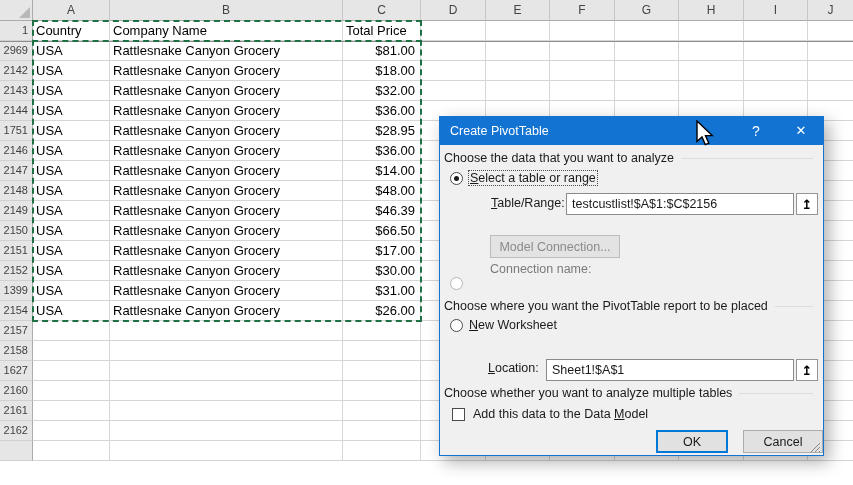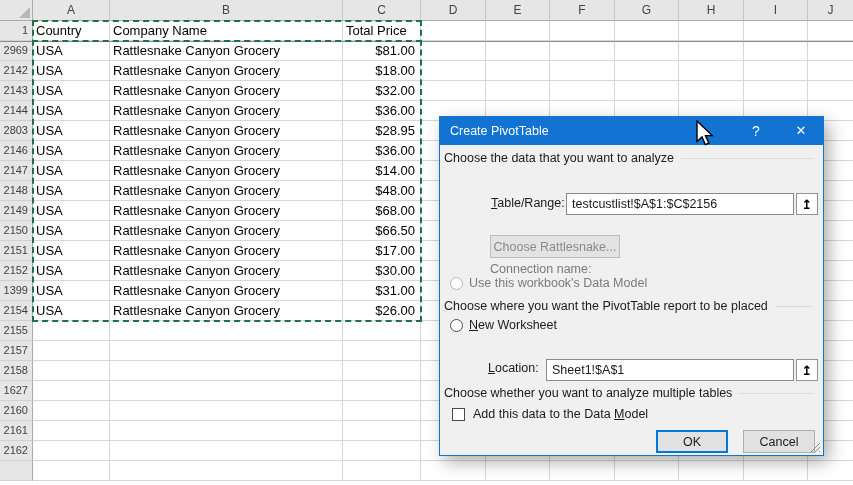--- a/index.html
+++ b/index.html
@@ -115,21 +115,21 @@
   #conn-name { top: 145px; left: 50px; }
   #r3 { top: 158px; }
   #s2 { top: 182px; }
   #r4 { top: 200px; }  #r5 { top: 222px; }
   #loc-label { top: 244px; left: 48px; }
   #loc-input { top: 242px; left: 106px; width: 248px; }
   #loc-btn { top: 242px; left: 356px; }
   #s3 { top: 269px; }
   #cb-row { top: 289px; left: 12px; }
   #ok-btn { top: 313px; left: 216px; width: 72px; }
-  #cancel-btn { top: 313px; left: 303px; width: 72px; }
+  #cancel-btn { top: 313px; left: 303px; width: 80px; }
 </style>
 </head>
 <body>
 
 <div class="screen">
 
   <div id="grid">
       <div class="grow head">
         <div class="corner"></div>
         <div class="colhdr" style="width: 77px;">A</div>
@@ -202,21 +202,21 @@
         <div class="cell num" style="width: 78px;">$36.00</div>
         <div class="cell" style="width: 65px;"></div>
         <div class="cell" style="width: 64px;"></div>
         <div class="cell" style="width: 65px;"></div>
         <div class="cell" style="width: 64px;"></div>
         <div class="cell" style="width: 65px;"></div>
         <div class="cell" style="width: 64px;"></div>
         <div class="cell" style="width: 46px;"></div>
       </div>
       <div class="grow">
-        <div class="rowhdr">2803</div>
+        <div class="rowhdr">1751</div>
         <div class="cell" style="width: 77px;">USA</div>
         <div class="cell" style="width: 233px;">Rattlesnake Canyon Grocery</div>
         <div class="cell num" style="width: 78px;">$28.95</div>
         <div class="cell" style="width: 65px;"></div>
         <div class="cell" style="width: 64px;"></div>
         <div class="cell" style="width: 65px;"></div>
         <div class="cell" style="width: 64px;"></div>
         <div class="cell" style="width: 65px;"></div>
         <div class="cell" style="width: 64px;"></div>
         <div class="cell" style="width: 46px;"></div>
@@ -257,21 +257,21 @@
         <div class="cell" style="width: 65px;"></div>
         <div class="cell" style="width: 64px;"></div>
         <div class="cell" style="width: 65px;"></div>
         <div class="cell" style="width: 64px;"></div>
         <div class="cell" style="width: 46px;"></div>
       </div>
       <div class="grow">
         <div class="rowhdr">2149</div>
         <div class="cell" style="width: 77px;">USA</div>
         <div class="cell" style="width: 233px;">Rattlesnake Canyon Grocery</div>
-        <div class="cell num" style="width: 78px;">$68.00</div>
+        <div class="cell num" style="width: 78px;">$46.39</div>
         <div class="cell" style="width: 65px;"></div>
         <div class="cell" style="width: 64px;"></div>
         <div class="cell" style="width: 65px;"></div>
         <div class="cell" style="width: 64px;"></div>
         <div class="cell" style="width: 65px;"></div>
         <div class="cell" style="width: 64px;"></div>
         <div class="cell" style="width: 46px;"></div>
       </div>
       <div class="grow">
         <div class="rowhdr">2150</div>
@@ -323,33 +323,20 @@
         <div class="cell" style="width: 64px;"></div>
         <div class="cell" style="width: 65px;"></div>
         <div class="cell" style="width: 64px;"></div>
         <div class="cell" style="width: 46px;"></div>
       </div>
       <div class="grow">
         <div class="rowhdr">2154</div>
         <div class="cell" style="width: 77px;">USA</div>
         <div class="cell" style="width: 233px;">Rattlesnake Canyon Grocery</div>
         <div class="cell num" style="width: 78px;">$26.00</div>
-        <div class="cell" style="width: 65px;"></div>
-        <div class="cell" style="width: 64px;"></div>
-        <div class="cell" style="width: 65px;"></div>
-        <div class="cell" style="width: 64px;"></div>
-        <div class="cell" style="width: 65px;"></div>
-        <div class="cell" style="width: 64px;"></div>
-        <div class="cell" style="width: 46px;"></div>
-      </div>
-      <div class="grow">
-        <div class="rowhdr">2155</div>
-        <div class="cell" style="width: 77px;"></div>
-        <div class="cell" style="width: 233px;"></div>
-        <div class="cell" style="width: 78px;"></div>
         <div class="cell" style="width: 65px;"></div>
         <div class="cell" style="width: 64px;"></div>
         <div class="cell" style="width: 65px;"></div>
         <div class="cell" style="width: 64px;"></div>
         <div class="cell" style="width: 65px;"></div>
         <div class="cell" style="width: 64px;"></div>
         <div class="cell" style="width: 46px;"></div>
       </div>
       <div class="grow">
         <div class="rowhdr">2157</div>
@@ -452,34 +439,37 @@
       <span class="title">Create PivotTable</span>
     </div>
     <span class="tb-btn help">?</span>
     <span class="tb-btn close">✕</span>
 
     <div class="section-label" id="s1">
       <span>Choose the data that you want to analyze</span>
       <span class="sep"></span>
     </div>
 
+    <div class="radio-row" id="r1">
+      <span class="radio selected"></span>
+      <span class="focus-dotted"><u>S</u>elect a table or range</span>
+    </div>
 
     <span class="field-label" id="tr-label"><u>T</u>able/Range:</span>
     <input class="tinput" id="tr-input" readonly="" value="testcustlist!$A$1:$C$2156" style="">
     <div class="range-btn" id="tr-btn">
       <span>↥</span>
     </div>
 
 
-    <button class="btn disabled" id="conn-btn">Choose Rattlesnake...</button>
+    <button class="btn disabled" id="conn-btn">Model Connection...</button>
     <span class="field-label dim" id="conn-name">Connection name:</span>
 
     <div class="radio-row" id="r3">
       <span class="radio disabled"></span>
-      <span class="dim">Use this workbook's Data Model</span>
     </div>
 
     <div class="section-label" id="s2">
       <span>Choose where you want the PivotTable report to be placed</span>
       <span class="sep"></span>
     </div>
 
     <div class="radio-row" id="r4">
       <span class="radio"></span>
       <span><u>N</u>ew Worksheet</span>

